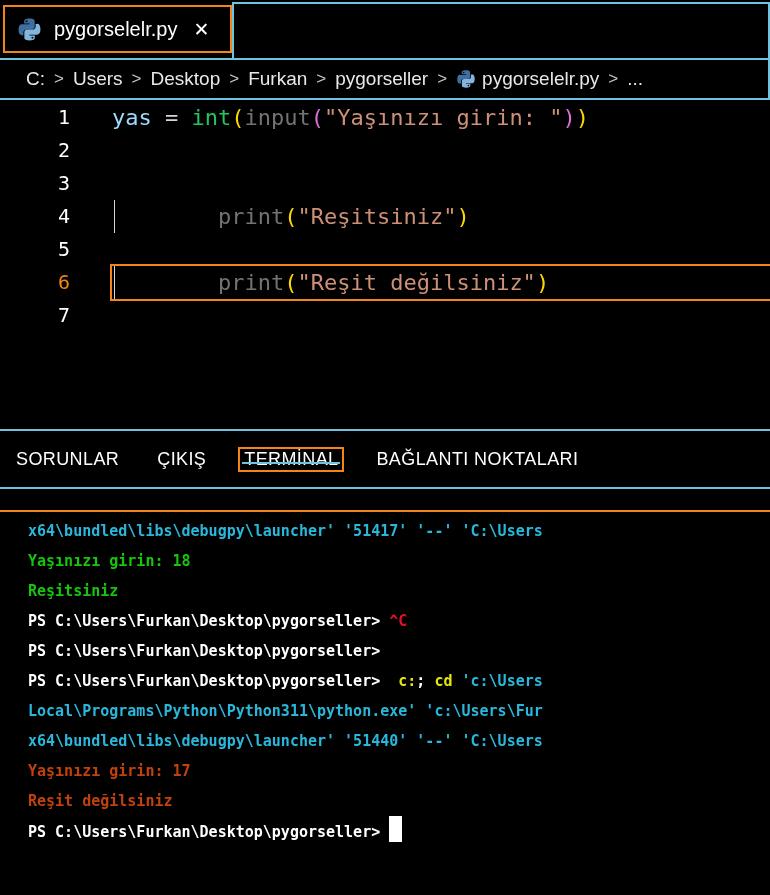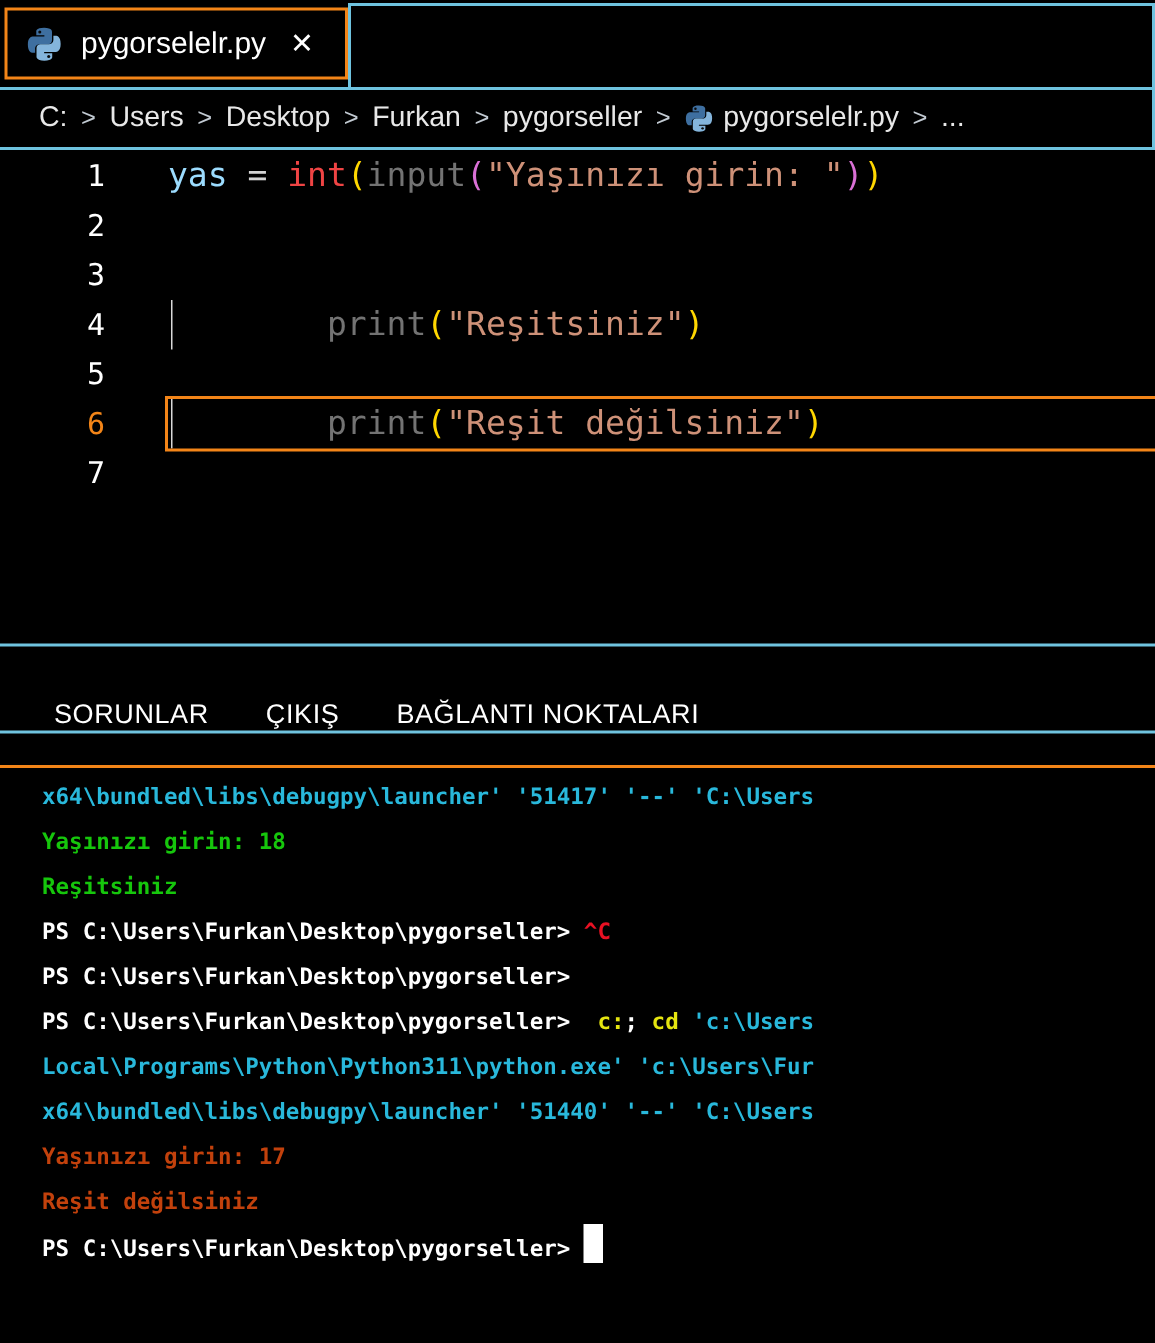--- a/index.html
+++ b/index.html
@@ -25,29 +25,29 @@
   .bc-item{margin:0 4px;cursor:pointer}
   .bc-sep{margin:0 5px;color:#C2CAD2;font-size:17px}
   .bc-file-icon{display:inline-flex;margin:0 2px 0 4px}
   .bc-file-icon svg{width:20px;height:20px}
 
   
   .editor{height:331px;flex:none;border-bottom:2px solid var(--cb);overflow:hidden;padding-top:1px}
   .code-line{position:relative;display:flex;height:33px;line-height:33px}
   .gutter{width:70px;flex:none;text-align:right;font-family:"DejaVu Sans Mono",monospace;font-size:20px;color:#fff}
   .code{padding-left:42px;white-space:pre;font-family:"DejaVu Sans Mono",monospace;font-size:22px}
-  .tok-var{color:#9CDCFE}.tok-op{color:#D4D4D4}.tok-type{color:#ef4444}.tok-func{color:#737373}
+  .tok-var{color:#9CDCFE}.tok-op{color:#D4D4D4}.tok-type{color:#22c55e}.tok-func{color:#737373}
   .tok-str{color:#CE9178}.tok-num{color:#B5CEA8}.tok-kw{color:#C586C0}
   .tok-b1{color:#FFD700}.tok-b2{color:#DA70D6}.tok-ws{color:#D4D4D4}
   .indent-guide{position:absolute;left:114px;top:0;height:33px;width:1px;background:#D8D8D8}
   .active-box{position:absolute;left:110px;right:-3px;top:-2px;bottom:-2px;border:2px solid var(--fb);pointer-events:none}
   .code-line.active .gutter{color:var(--fb)}
 
   
-  .panelbar{height:58px;flex:none;border-bottom:2px solid var(--cb);display:flex;align-items:flex-end;overflow:hidden;padding-left:36px}
+  .panelbar{height:58px;flex:none;border-bottom:2px solid var(--cb);display:flex;align-items:center;overflow:hidden;padding-left:16px}
   .panel-tab{display:flex;align-items:center;margin-right:38px;color:#fff;font-size:18px;letter-spacing:.4px;white-space:nowrap;cursor:pointer}
   .panel-tab.active{position:relative;border:2px solid var(--fb);padding:0 4px;margin-left:-6px;margin-right:32px}
   .tab-underline{position:absolute;left:2px;right:2px;bottom:6px;height:2px;background:var(--cb)}
 
   
   .terminal{flex:1;overflow:hidden}
   .term-sep{height:2px;background:var(--fb);margin-top:21px}
   .term-lines{padding:4px 0 0 28px;font-family:"DejaVu Sans Mono",monospace;font-size:15px;font-weight:700;
     line-height:30px;white-space:pre;overflow:hidden}
   .c-cyan{color:#29B8DB}.c-green{color:#16C60C}.c-white{color:#FFFFFF}
@@ -136,20 +136,24 @@
       </div>
   </div>
 
   <div class="panelbar" id="panelbar">
       <div class="panel-tab">
         <span>SORUNLAR</span>
       </div>
       <div class="panel-tab">
         <span>ÇIKIŞ</span>
       </div>
+      <div class="panel-tab active">
+        <span>TERMİNAL</span>
+        <div class="tab-underline"></div>
+      </div>
       <div class="panel-tab">
         <span>BAĞLANTI NOKTALARI</span>
       </div>
     </div>
 
   <div class="terminal">
     <div class="term-sep"></div>
     <div id="term-lines" class="term-lines"><div class="term-line"><span class="c-cyan">x64\bundled\libs\debugpy\launcher' '51417' '--' 'C:\Users</span></div><div class="term-line"><span class="c-green">Yaşınızı girin: 18</span></div><div class="term-line"><span class="c-green">Reşitsiniz</span></div><div class="term-line"><span class="c-white">PS C:\Users\Furkan\Desktop\pygorseller&gt; </span><span class="c-red">^C</span></div><div class="term-line"><span class="c-white">PS C:\Users\Furkan\Desktop\pygorseller&gt;</span></div><div class="term-line"><span class="c-white">PS C:\Users\Furkan\Desktop\pygorseller&gt;  </span><span class="c-yellow">c:</span><span class="c-white">;</span><span class="c-yellow"> cd </span><span class="c-cyan">'c:\Users</span></div><div class="term-line"><span class="c-cyan">Local\Programs\Python\Python311\python.exe' 'c:\Users\Fur</span></div><div class="term-line"><span class="c-cyan">x64\bundled\libs\debugpy\launcher' '51440' '--' 'C:\Users</span></div><div class="term-line"><span class="c-orange">Yaşınızı girin: 17</span></div><div class="term-line"><span class="c-orange">Reşit değilsiniz</span></div><div class="term-line"><span class="c-white">PS C:\Users\Furkan\Desktop\pygorseller&gt; </span><span class="cursor"></span></div></div>
   </div>
 

